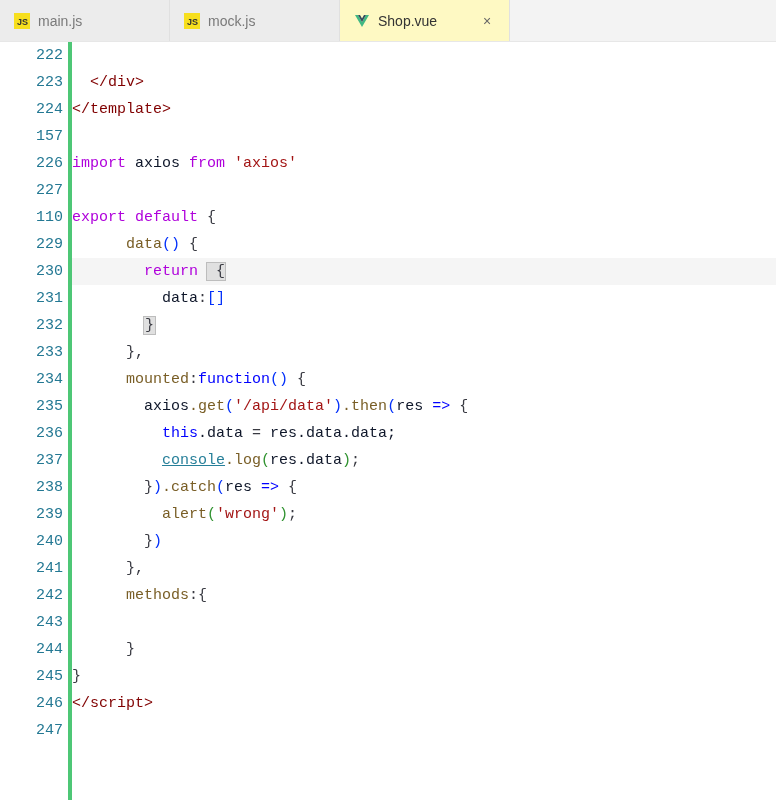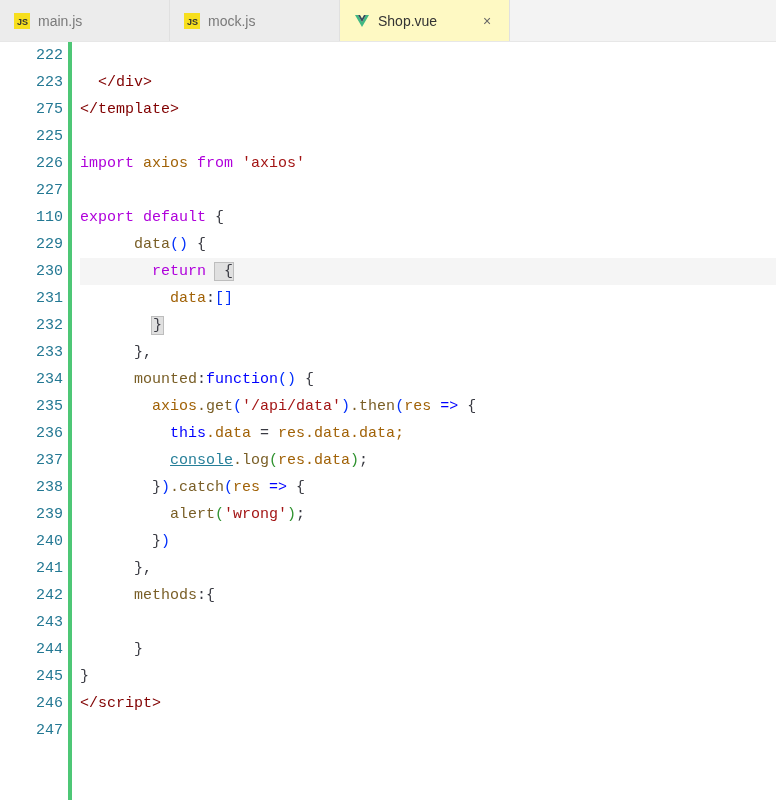--- a/index.html
+++ b/index.html
@@ -52,31 +52,31 @@
   border-right: 4px solid #4ec776;
   padding-left: 36px;
 }
 .gutter-line, .code-line {
   height: 27px;
   line-height: 27px;
   white-space: pre;
 }
 .code {
   flex: 1;
-  padding-left: 8px;
+  padding-left: 0;
   position: relative;
 }
 .code-line { position: relative; }
 .code-line.current { background: #f5f5f5; }
 
 .kw { color: #0000ff; }
 .tag { color: #800000; }
 .str { color: #a31515; }
 .fn { color: #795e26; }
-.var { color: #a16207; }
+.var { color: #0f172a; }
 .paren { color: #0431fa; }
 .paren2 { color: #319331; }
 .prop { color: #267f99; text-decoration: underline; }
 .default { color: #393a42; }
 .matchbrace { background: #e0e0e0; border: 1px solid #bdbdbd; padding: 0 1px; margin: -1px; }
 .retkw { color: #af00db; }
 </style>
 </head>
 <body>
 
@@ -108,22 +108,22 @@
     </span>
     <span>Shop.vue</span>
     <span class="tab-close">×</span>
   </div>
 </div>
 
 <div class="editor">
   <div class="gutter" id="gutter">
       <div class="gutter-line">222</div>
       <div class="gutter-line">223</div>
-      <div class="gutter-line">275</div>
-      <div class="gutter-line">225</div>
+      <div class="gutter-line">224</div>
+      <div class="gutter-line">157</div>
       <div class="gutter-line">226</div>
       <div class="gutter-line">227</div>
       <div class="gutter-line">110</div>
       <div class="gutter-line">229</div>
       <div class="gutter-line">230</div>
       <div class="gutter-line">231</div>
       <div class="gutter-line">232</div>
       <div class="gutter-line">233</div>
       <div class="gutter-line">234</div>
       <div class="gutter-line">235</div>

